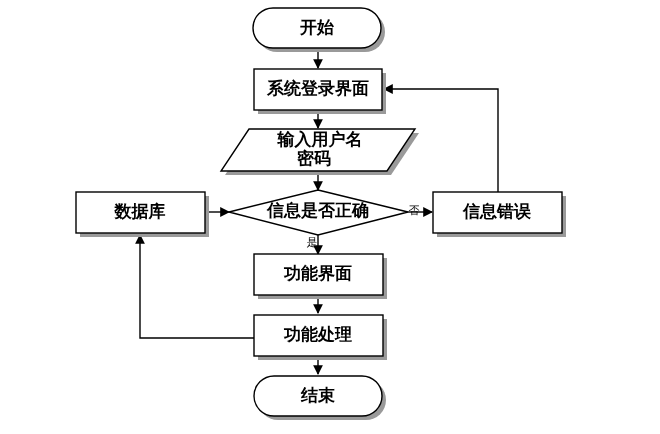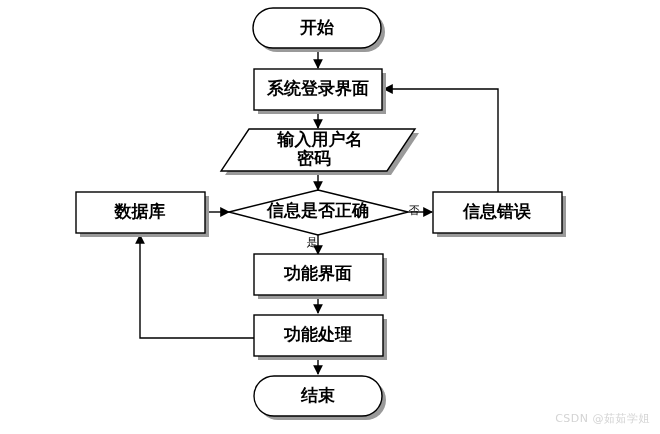--- a/index.html
+++ b/index.html
@@ -148,15 +148,14 @@
     <g>
       <rect class="shape-shadow" x="258" y="380" width="128" height="40" rx="20" ry="20"></rect>
       <rect class="shape-stroke" x="254" y="376" width="128" height="40" rx="20" ry="20"></rect>
       <text class="node-label" x="318" y="397">结束</text>
     </g>
 
     <text class="edge-label" x="414" y="211">否</text>
     <text class="edge-label" x="312" y="243">是</text>
   </svg>
 
-  <div class="watermark">CSDN @茹茹学姐</div>
 
 </div>
 
 </body></html>

